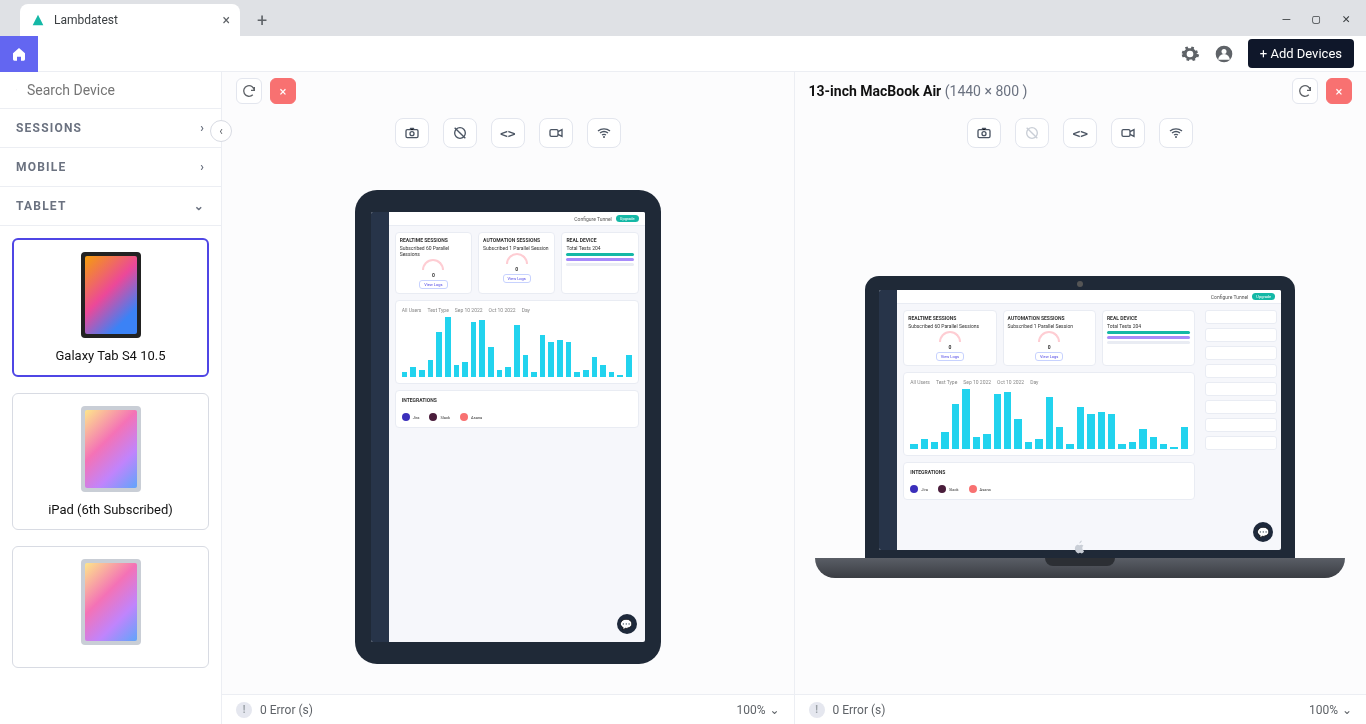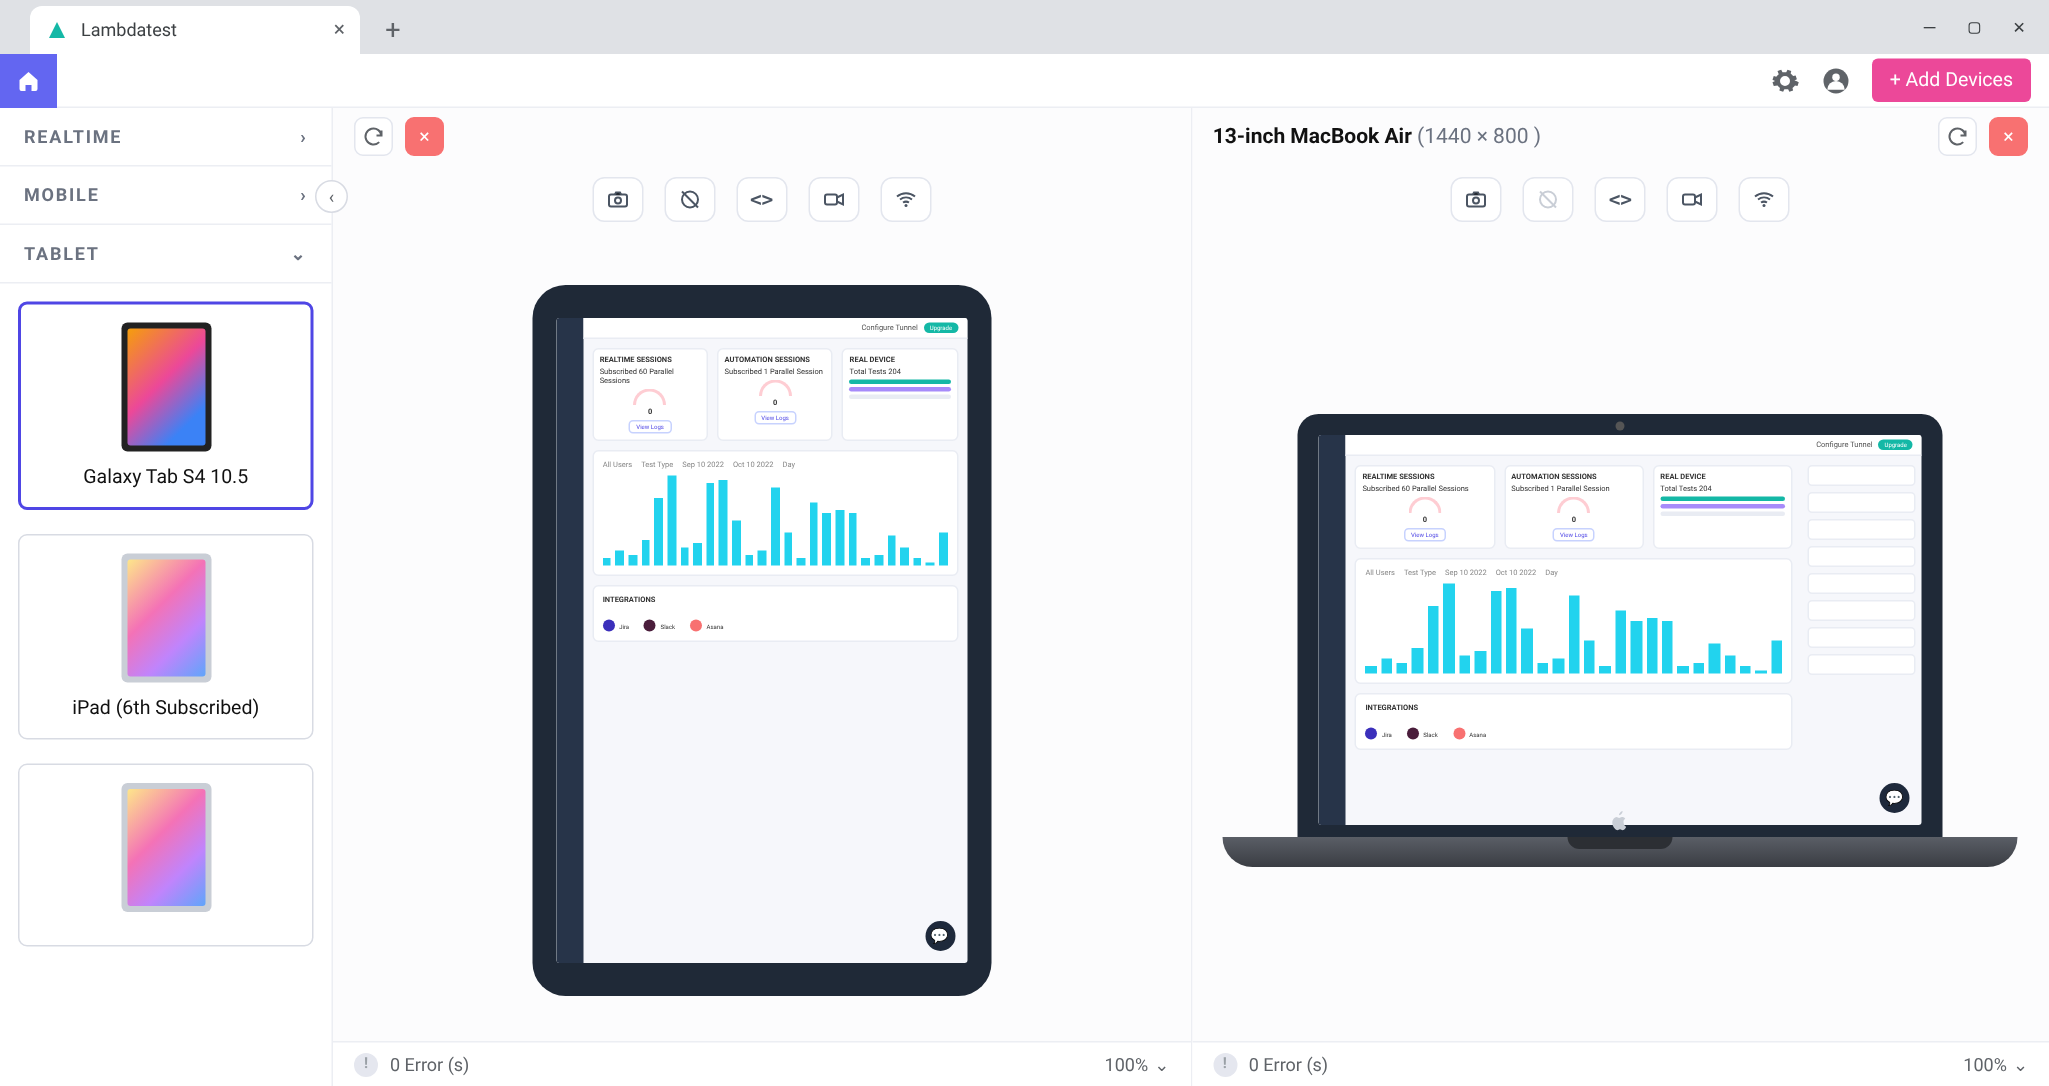--- a/index.html
+++ b/index.html
@@ -17,21 +17,21 @@
   .nav-btn{width:24px;height:24px;display:flex;align-items:center;justify-content:center;color:#5f6368}
   .omnibox{flex:1;height:28px;border:1px solid #dcdcdc;border-radius:14px;display:flex;align-items:center;padding:0 12px;font-size:13px;color:#202124;background:#fff}
   .star{color:#5f6368}
   .kebab{color:#5f6368;font-size:18px}
   
   .app-topbar{height:36px;background:#fff;display:flex;align-items:center;border-bottom:1px solid #eceef3}
   .home-block{width:38px;height:36px;background:#6366f1;display:flex;align-items:center;justify-content:center;color:#fff}
   .topnav{display:flex;gap:28px;margin-left:16px;font-size:14px;color:#111}
   .top-right{margin-left:auto;display:flex;align-items:center;gap:14px;padding-right:12px}
   .top-right .icon{width:20px;height:20px;color:#5f6368;display:flex;align-items:center;justify-content:center}
-  .add-devices{background:#ec4899;color:#fff;font-size:13px;padding:7px 12px;border-radius:4px;border:none}
+  .add-devices{background:#0f172a;color:#fff;font-size:13px;padding:7px 12px;border-radius:4px;border:none}
   
   .app-body{flex:1;display:flex;min-height:0}
   .sidebar{width:222px;border-right:1px solid #eceef3;display:flex;flex-direction:column;position:relative;background:#fff}
   .search-row{display:flex;align-items:center;gap:10px;padding:10px 16px;color:#9aa0a6;border-bottom:1px solid #eceef3}
   .search-row input{border:none;outline:none;font-size:14px;flex:1;color:#333}
   .collapse-handle{position:absolute;top:48px;right:-11px;width:22px;height:22px;border:1px solid #d8dbe3;border-radius:11px;background:#fff;display:flex;align-items:center;justify-content:center;color:#5f6368;font-size:12px}
   .cat{display:flex;align-items:center;justify-content:space-between;padding:12px 16px;font-size:12px;letter-spacing:1.2px;font-weight:700;color:#6b7280;border-bottom:1px solid #eceef3}
   .device-list{padding:12px;display:flex;flex-direction:column;gap:16px;overflow:auto}
   .device-card{border:1px solid #d8dbe3;border-radius:6px;padding:12px 8px;display:flex;flex-direction:column;align-items:center;gap:10px}
   .device-card.selected{border:2px solid #4f46e5}
@@ -134,23 +134,30 @@
             <path fill="#fff" d="M5 19a7 7 0 0114 0z"></path>
           </svg>
         </div>
       <button class="add-devices">+ Add Devices</button>
     </div>
   </div>
 
   <div class="app-body">
 
     <div class="sidebar">
+      <div class="search-row">
+        <svg class="icon" viewBox="0 0 24 24">
+            <circle cx="10" cy="10" r="6" fill="none" stroke="#9aa0a6" stroke-width="2"></circle>
+            <path stroke="#9aa0a6" stroke-width="2" d="M20 20l-5-5"></path>
+          </svg>
+        <input placeholder="Search Device" style="">
+      </div>
       <div class="collapse-handle">‹</div>
       <div class="cat">
-        <span>REALTIME</span>
+        <span>SESSIONS</span>
         <span>›</span>
       </div>
       <div class="cat">
         <span>MOBILE</span>
         <span>›</span>
       </div>
       <div class="cat">
         <span>TABLET</span>
         <span>⌄</span>
       </div>

